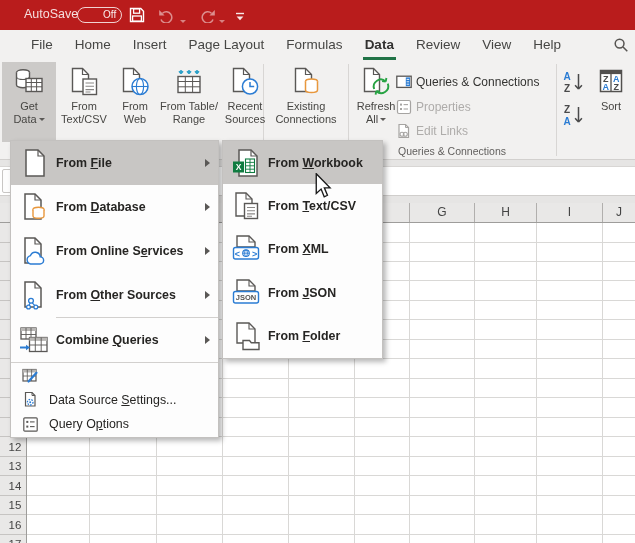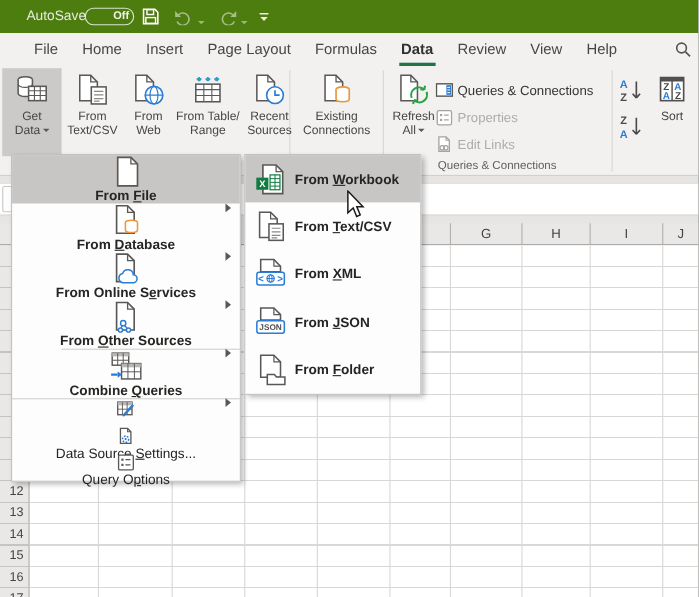--- a/index.html
+++ b/index.html
@@ -1,24 +1,24 @@
 <!DOCTYPE html>
 <html><head>
 <meta charset="utf-8">
 <style>
   html,body{margin:0;padding:0;background:#888;}
   #app{position:relative;width:635px;height:543px;overflow:hidden;background:#e6e5e4;
        font-family:"Liberation Sans",sans-serif;-webkit-font-smoothing:antialiased;}
   #app *{box-sizing:border-box;}
 
   
-  .titlebar{position:absolute;left:0;top:0;width:635px;height:30px;background:#4d7c0f;}
+  .titlebar{position:absolute;left:0;top:0;width:635px;height:30px;background:#b91c1c;}
   .titlebar .autosave{position:absolute;left:24px;top:7px;font-size:12.5px;color:rgba(255,255,255,.85);}
   .pill{position:absolute;left:77px;top:7px;width:45px;height:16px;border:1px solid rgba(255,255,255,.8);
-        border-radius:9px;display:flex;align-items:center;gap:20px;padding:0 5px;font-weight:bold;}
+        border-radius:9px;display:flex;align-items:center;gap:20px;padding:0 5px;}
   .pill .dot{width:7px;height:7px;border-radius:50%;background:rgba(255,255,255,.9);}
   .pill .pill-label{font-size:10px;line-height:10px;color:rgba(255,255,255,.92);}
   .tb-ic{position:absolute;}
   .cd{display:inline-block;width:0;height:0;border-left:3px solid transparent;border-right:3px solid transparent;
       border-top:3.5px solid currentColor;vertical-align:middle;}
   .tb-caret{position:absolute;color:rgba(255,255,255,.45);}
 
   
   .tabrow{position:absolute;left:0;top:30px;width:635px;height:30px;background:#f2f1f0;display:flex;padding-left:20px;}
   .tab{padding:0 11px;line-height:29px;font-size:13.5px;color:#464644;position:relative;white-space:nowrap;}
@@ -56,21 +56,21 @@
               background-image:repeating-linear-gradient(to bottom,transparent 0,transparent 18.5px,#c6c4c2 18.5px,#c6c4c2 19.5px);}
   .rh{position:absolute;left:0;width:30px;height:19.5px;font-size:11.5px;color:#444;text-align:center;line-height:19px;}
   .cellarea{position:absolute;left:27px;top:223px;width:608px;height:320px;background:#fff;
             background-image:repeating-linear-gradient(to bottom,transparent 0,transparent 18.5px,#d9d8d6 18.5px,#d9d8d6 19.5px);}
   .vl{position:absolute;top:0;width:1px;height:320px;background:#d9d8d6;}
 
   
   .menu{position:absolute;background:#fdfdfd;border:1px solid #c3c1bf;box-shadow:3px 3px 5px rgba(0,0,0,.28);z-index:10;}
   .main-menu{left:10px;top:140px;width:209px;}
   .sub-menu{left:222px;top:140px;width:161px;}
-  .mm-item{display:flex;align-items:center;height:44px;flex-direction:column;}
+  .mm-item{display:flex;align-items:center;height:44px;}
   .mm-item.small{height:24.5px;}
   .mm-item.selected{background:#c8c6c4;}
   .mi-icon{width:45px;display:flex;align-items:center;justify-content:center;flex:none;}
   .mm-item.small .mi-icon{width:38px;}
   .mi-label{font-size:12.4px;font-weight:bold;color:#262523;white-space:nowrap;}
   .mm-item.small .mi-label{font-weight:normal;font-size:12.4px;}
   .accel{text-decoration:underline;}
   .mi-caret{margin-left:auto;margin-right:8px;width:0;height:0;border-top:4px solid transparent;
             border-bottom:4px solid transparent;border-left:5px solid #5a5856;flex:none;}
   .mm-sep{border-top:1px solid #d2d0ce;height:0;}

